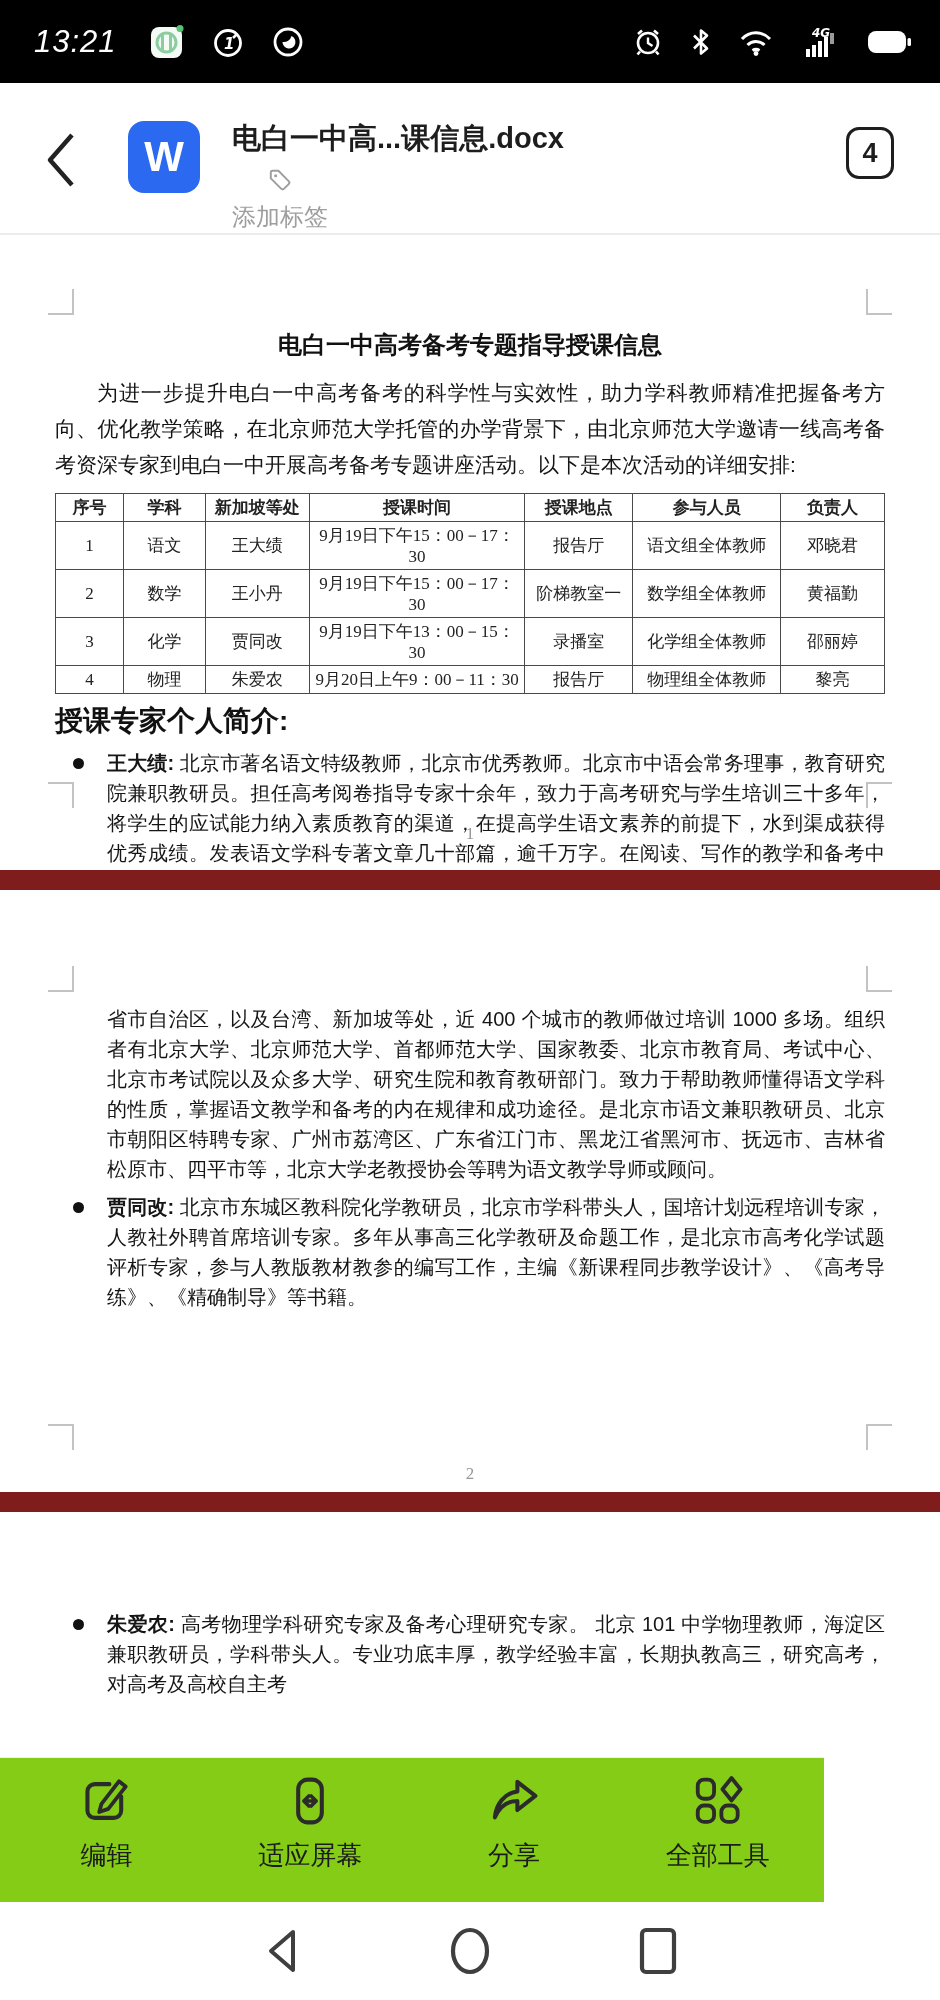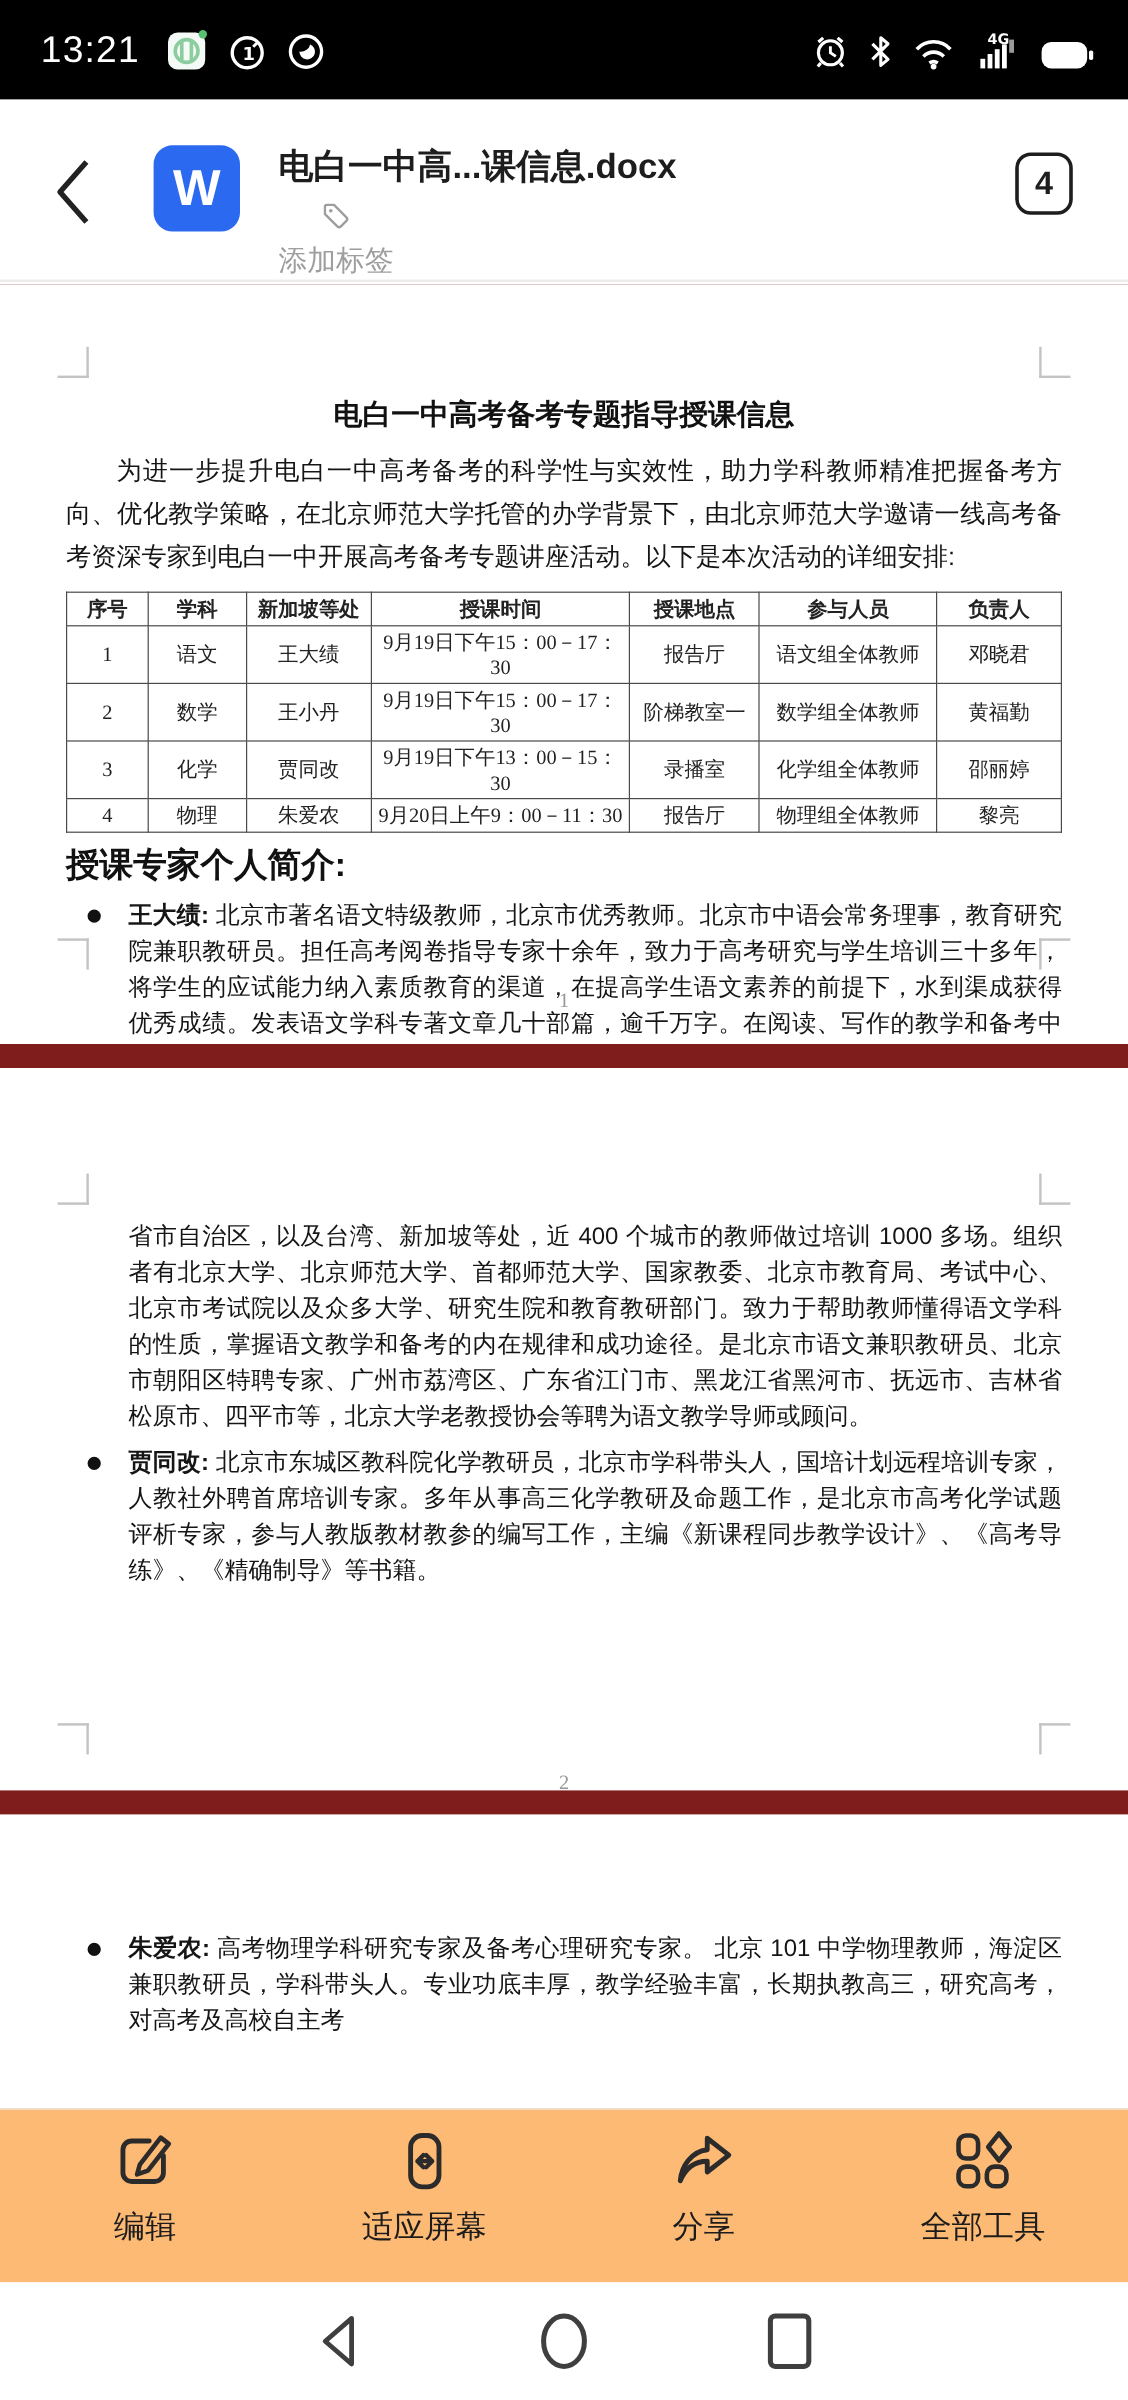--- a/index.html
+++ b/index.html
@@ -8,21 +8,21 @@
     font-family:"Liberation Sans","DejaVu Sans",sans-serif;
     background:#fff; position:relative; overflow:hidden; color:#161616;
   }
 
   
   .statusbar {
     position:absolute; left:0; top:0; width:940px; height:83px;
     background:#000; display:flex; align-items:center; justify-content:space-between;
     padding:0 28px 0 34px;
   }
-  .sb-left, .sb-right { display:flex; align-items:flex-end; gap:15px; }
+  .sb-left, .sb-right { display:flex; align-items:center; gap:26px;font-style:italic; }
   .sb-time { color:#fff; font-size:31px; font-weight:500; letter-spacing:1px; margin-right:6px; }
   .sb-ico { display:flex; align-items:center; }
 
   
   .header {
     position:absolute; left:0; top:83px; width:940px; height:152px;
     background:#fff; border-bottom:2px solid #ececec;
   }
   .back-btn { position:absolute; left:40px; top:46px; width:44px; height:62px; }
   .wicon {
@@ -71,30 +71,30 @@
   }
   table.sched th { font-weight:700; height:28px; }
   .section-heading { margin-top:8px; font-size:28px; font-weight:700; color:#111; }
 
   .bullet { position:relative; margin-top:8px; padding-left:52px; }
   .bullet .dot {
     position:absolute; left:18px; top:10px; width:11px; height:11px; border-radius:50%; background:#111;
   }
   .bullet .bio { font-size:20px; line-height:30px; text-align:justify; color:#151515; }
   .bullet .bio b { font-weight:700; }
-  .cont-para { margin-top:16px; padding-left:52px; font-size:20px; line-height:30px; text-align:justify; color:#151515; }
+  .cont-para { margin-top:4px; padding-left:52px; font-size:20px; line-height:30px; text-align:justify; color:#151515; }
 
   .pagenum {
     position:absolute; left:0; width:100%; text-align:center;
     font-size:17px; color:#979797; font-family:"Liberation Serif","DejaVu Serif",serif;
   }
 
   
   .toolbar {
-    position:absolute; left:0; top:1757px; width:940px; height:145px; background:#fdba74;
+    position:absolute; left:0; top:1757px; width:824px; height:145px; background:#84cc16;
     border-top:1px solid #f0f0f0; display:flex; align-items:flex-start; justify-content:space-around;
     padding:16px 10px 0 10px;
     gap:11px;
   }
   .tb-item { display:flex; flex-direction:column; align-items:center; gap:10px; min-width:120px; }
   .tb-label { font-size:26px; color:#1c1c1c; }
 
   
   .navbar {
     position:absolute; left:0; top:1902px; width:940px; height:98px; background:#fff;

